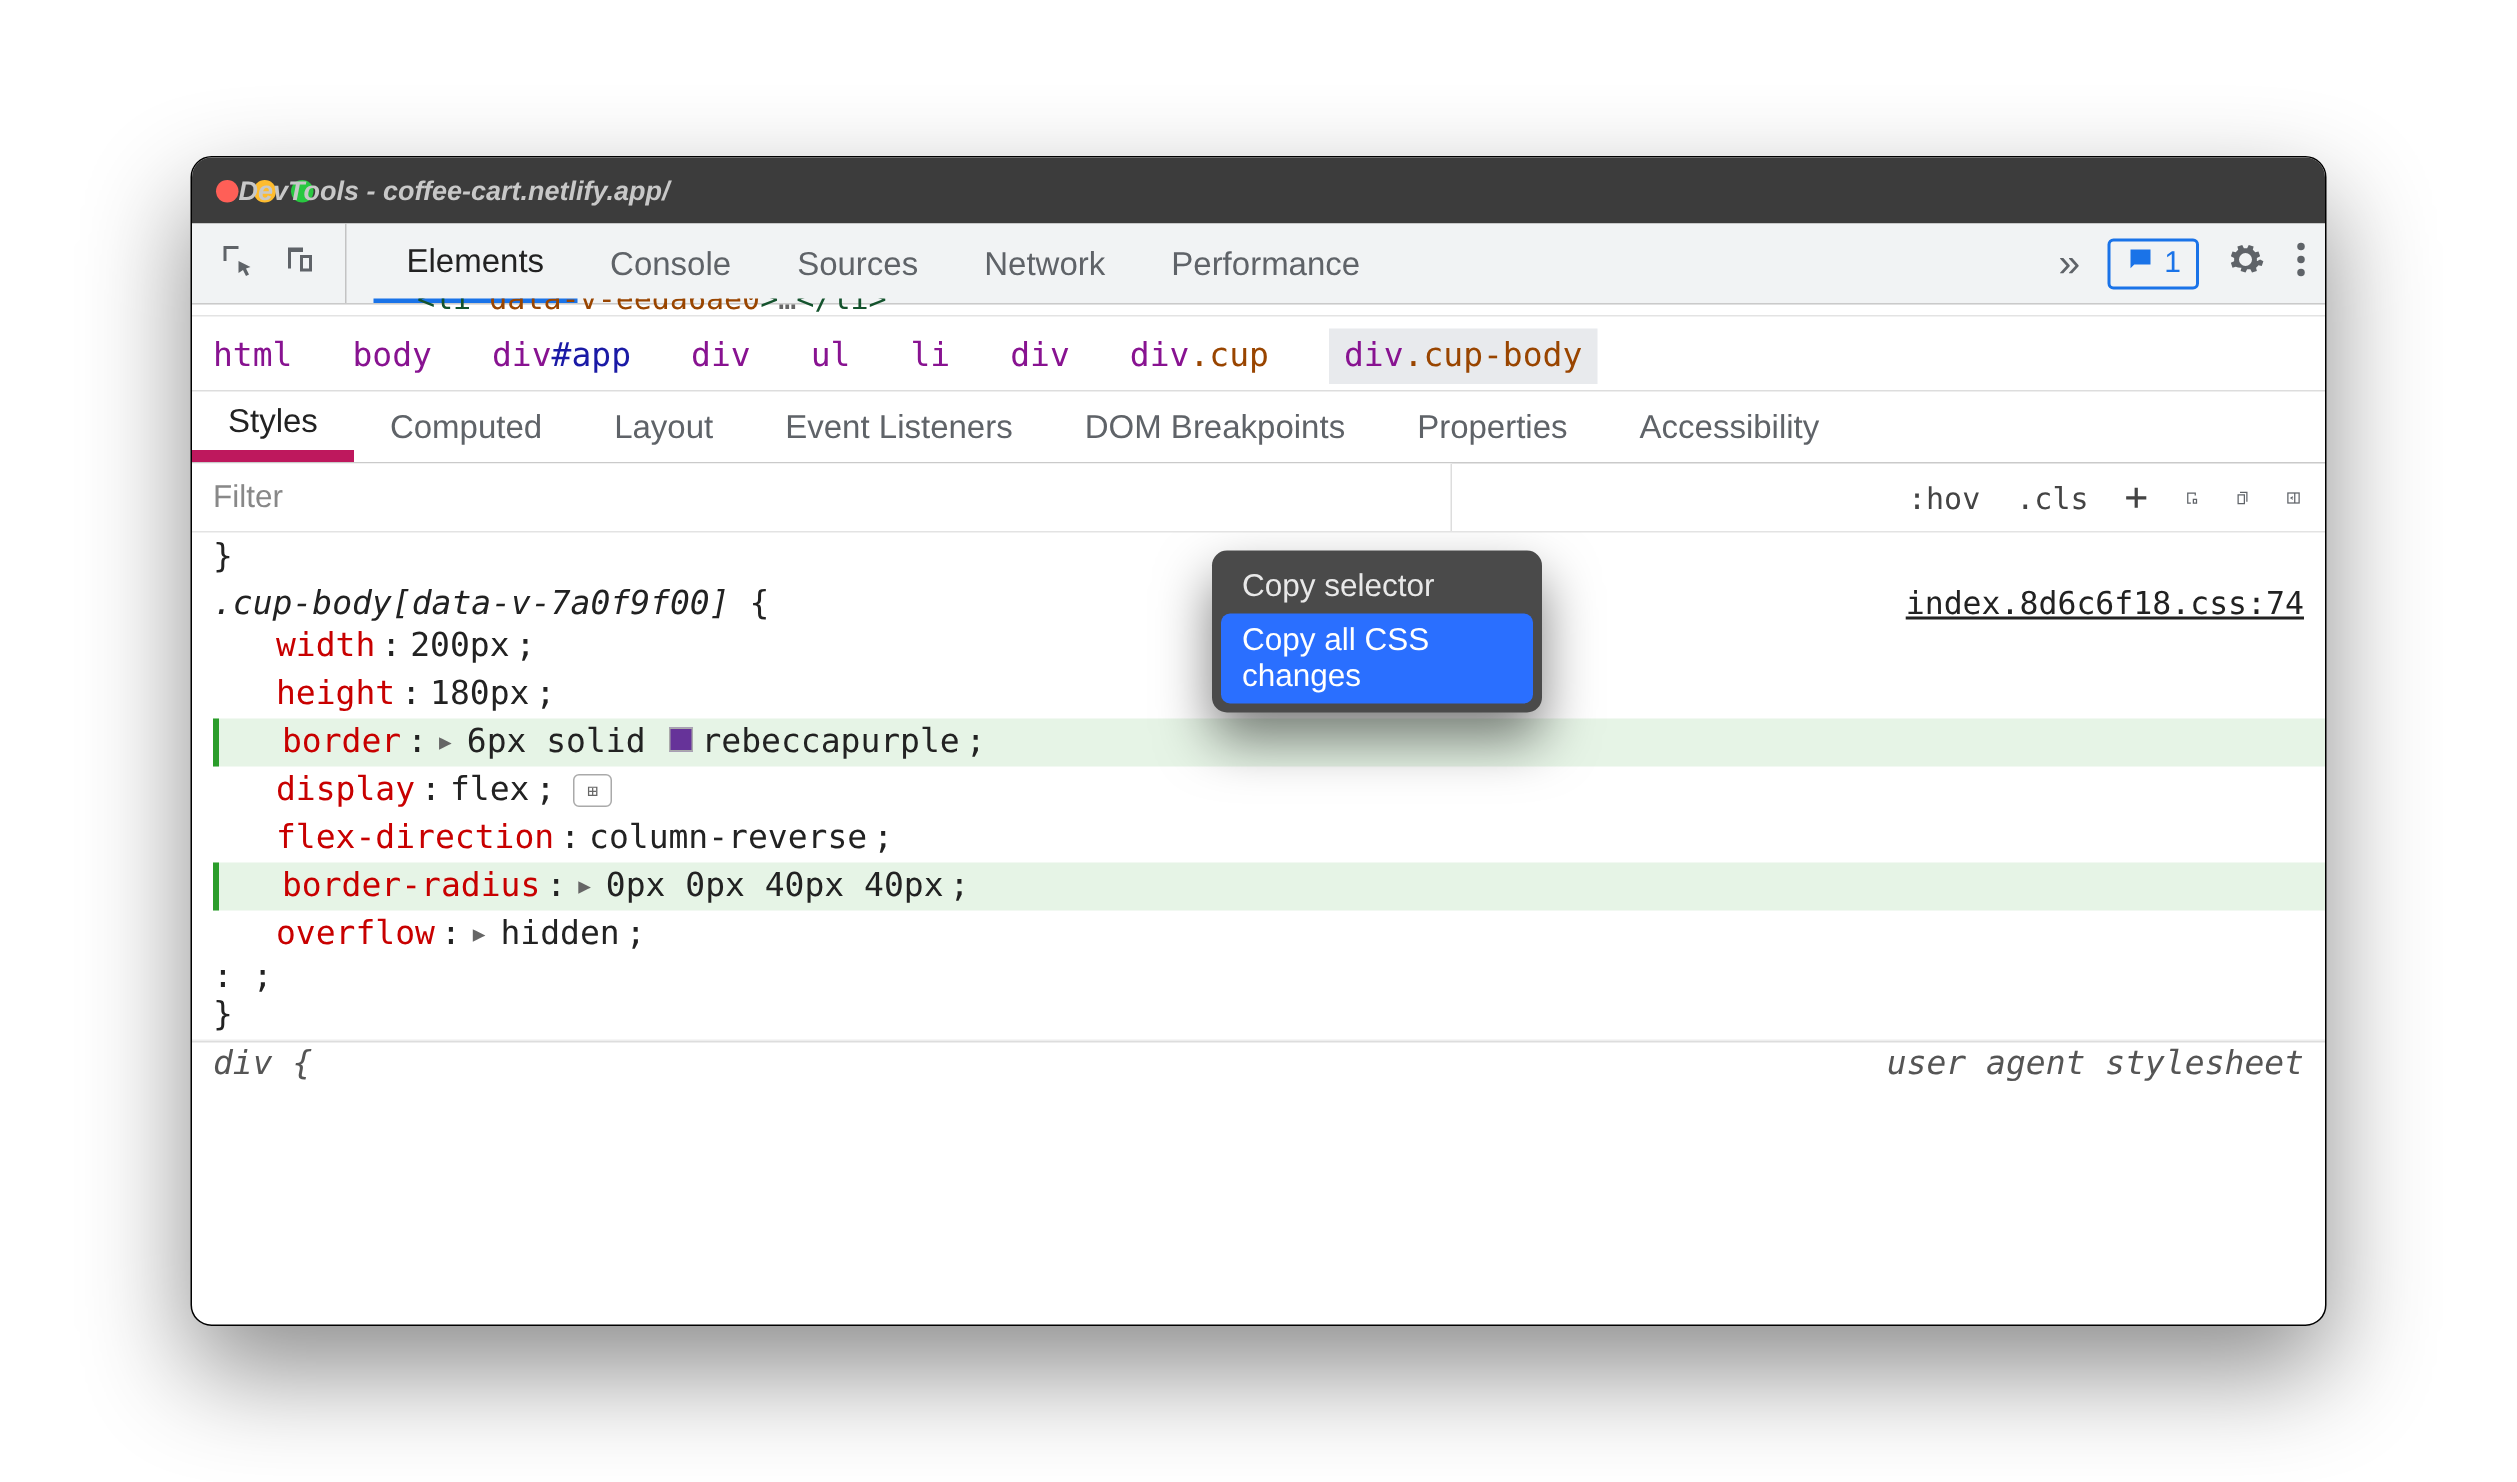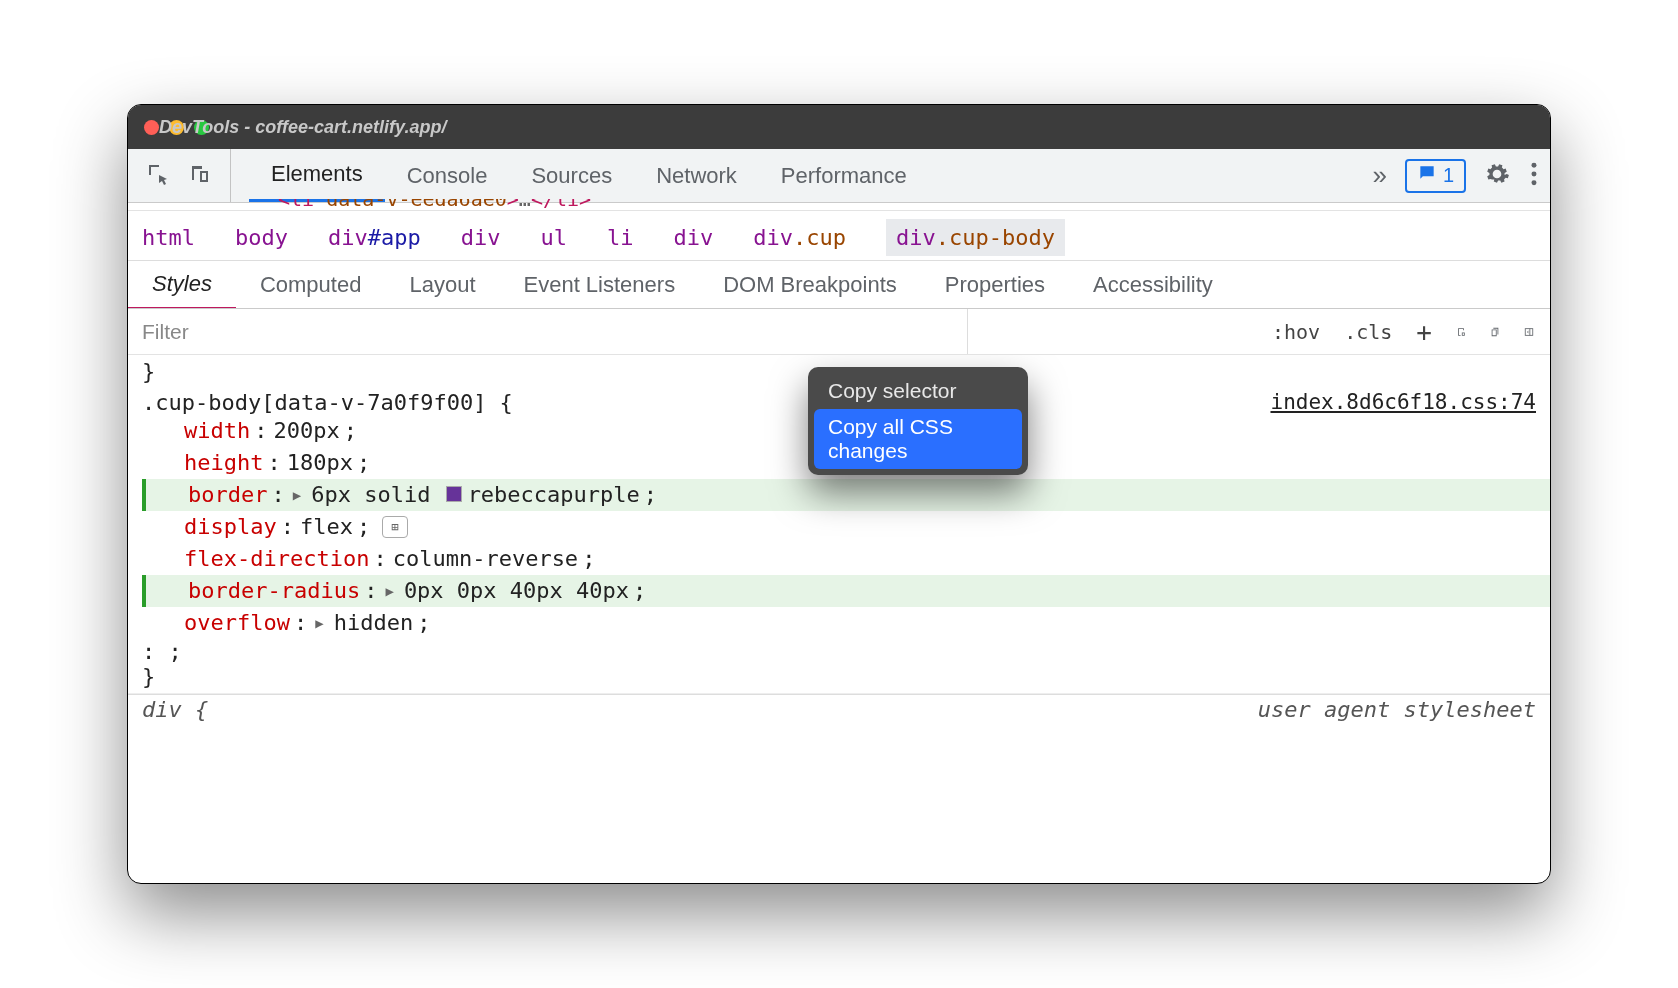--- a/index.html
+++ b/index.html
@@ -92,21 +92,21 @@
     font-size: 20px;
     color: #888;
     padding-left: 150px;
     border-bottom: 1px solid #e3e3e3;
     overflow: hidden;
     line-height: 1px;
     flex-shrink: 0;
     position: relative;
     top: -4px;
   }
-  .elem-line .tagcol { color: #be185d; }
+  .elem-line .tagcol { color: #14532d; }
   .elem-line .attrname { color: #994500; }
   .elem-line .ell { color: #666; }
 
   
   .breadcrumb {
     height: 46px;
     display: flex;
     align-items: center;
     gap: 40px;
     padding: 0 14px;
@@ -136,22 +136,21 @@
   .sub-tabs .stab {
     padding: 0 24px;
     display: flex;
     align-items: center;
     font-size: 22px;
     color: #5f6368;
     cursor: pointer;
   }
   .sub-tabs .stab.active {
     color: #222;
-    border-bottom: 1px solid #be185d;
-    font-style: italic;
+    border-bottom: 8px solid #be185d;
   }
 
   
   .filter-bar {
     height: 46px;
     display: flex;
     align-items: center;
     border-bottom: 1px solid #e3e3e3;
     flex-shrink: 0;
   }
@@ -202,21 +201,21 @@
   }
   .rule-block .source {
     position: absolute;
     right: 14px;
     top: 4px;
     color: #222;
     text-decoration: underline;
     font-size: 21px;
   }
   .rule-block .selector-line { color: #222; }
-  .rule-block .selector-line .selname { color: #222; }
+  .rule-block .selector-line .selname { color: #222; font-style: italic; }
   .decls { padding-left: 42px; }
   .decls .decl { display: flex; align-items: center; gap: 4px; line-height: 32px; }
   .decls .decl.changed { background: #e6f4e6; margin-left: -42px; padding-left: 42px; border-left: 4px solid #2a9d2a; }
   .decls .decl .prop { color: #c80000; }
   .decls .decl .colon { color: #222; padding-right: 2px; }
   .decls .decl .tri { color: #666; font-size: 14px; margin: 0 6px 0 2px; display:inline-block; }
   .decls .decl .val { color: #222; }
   .decls .decl .semi { color: #222; }
   .decls .decl .swatch {
     width: 16px; height: 16px; display: inline-block;

